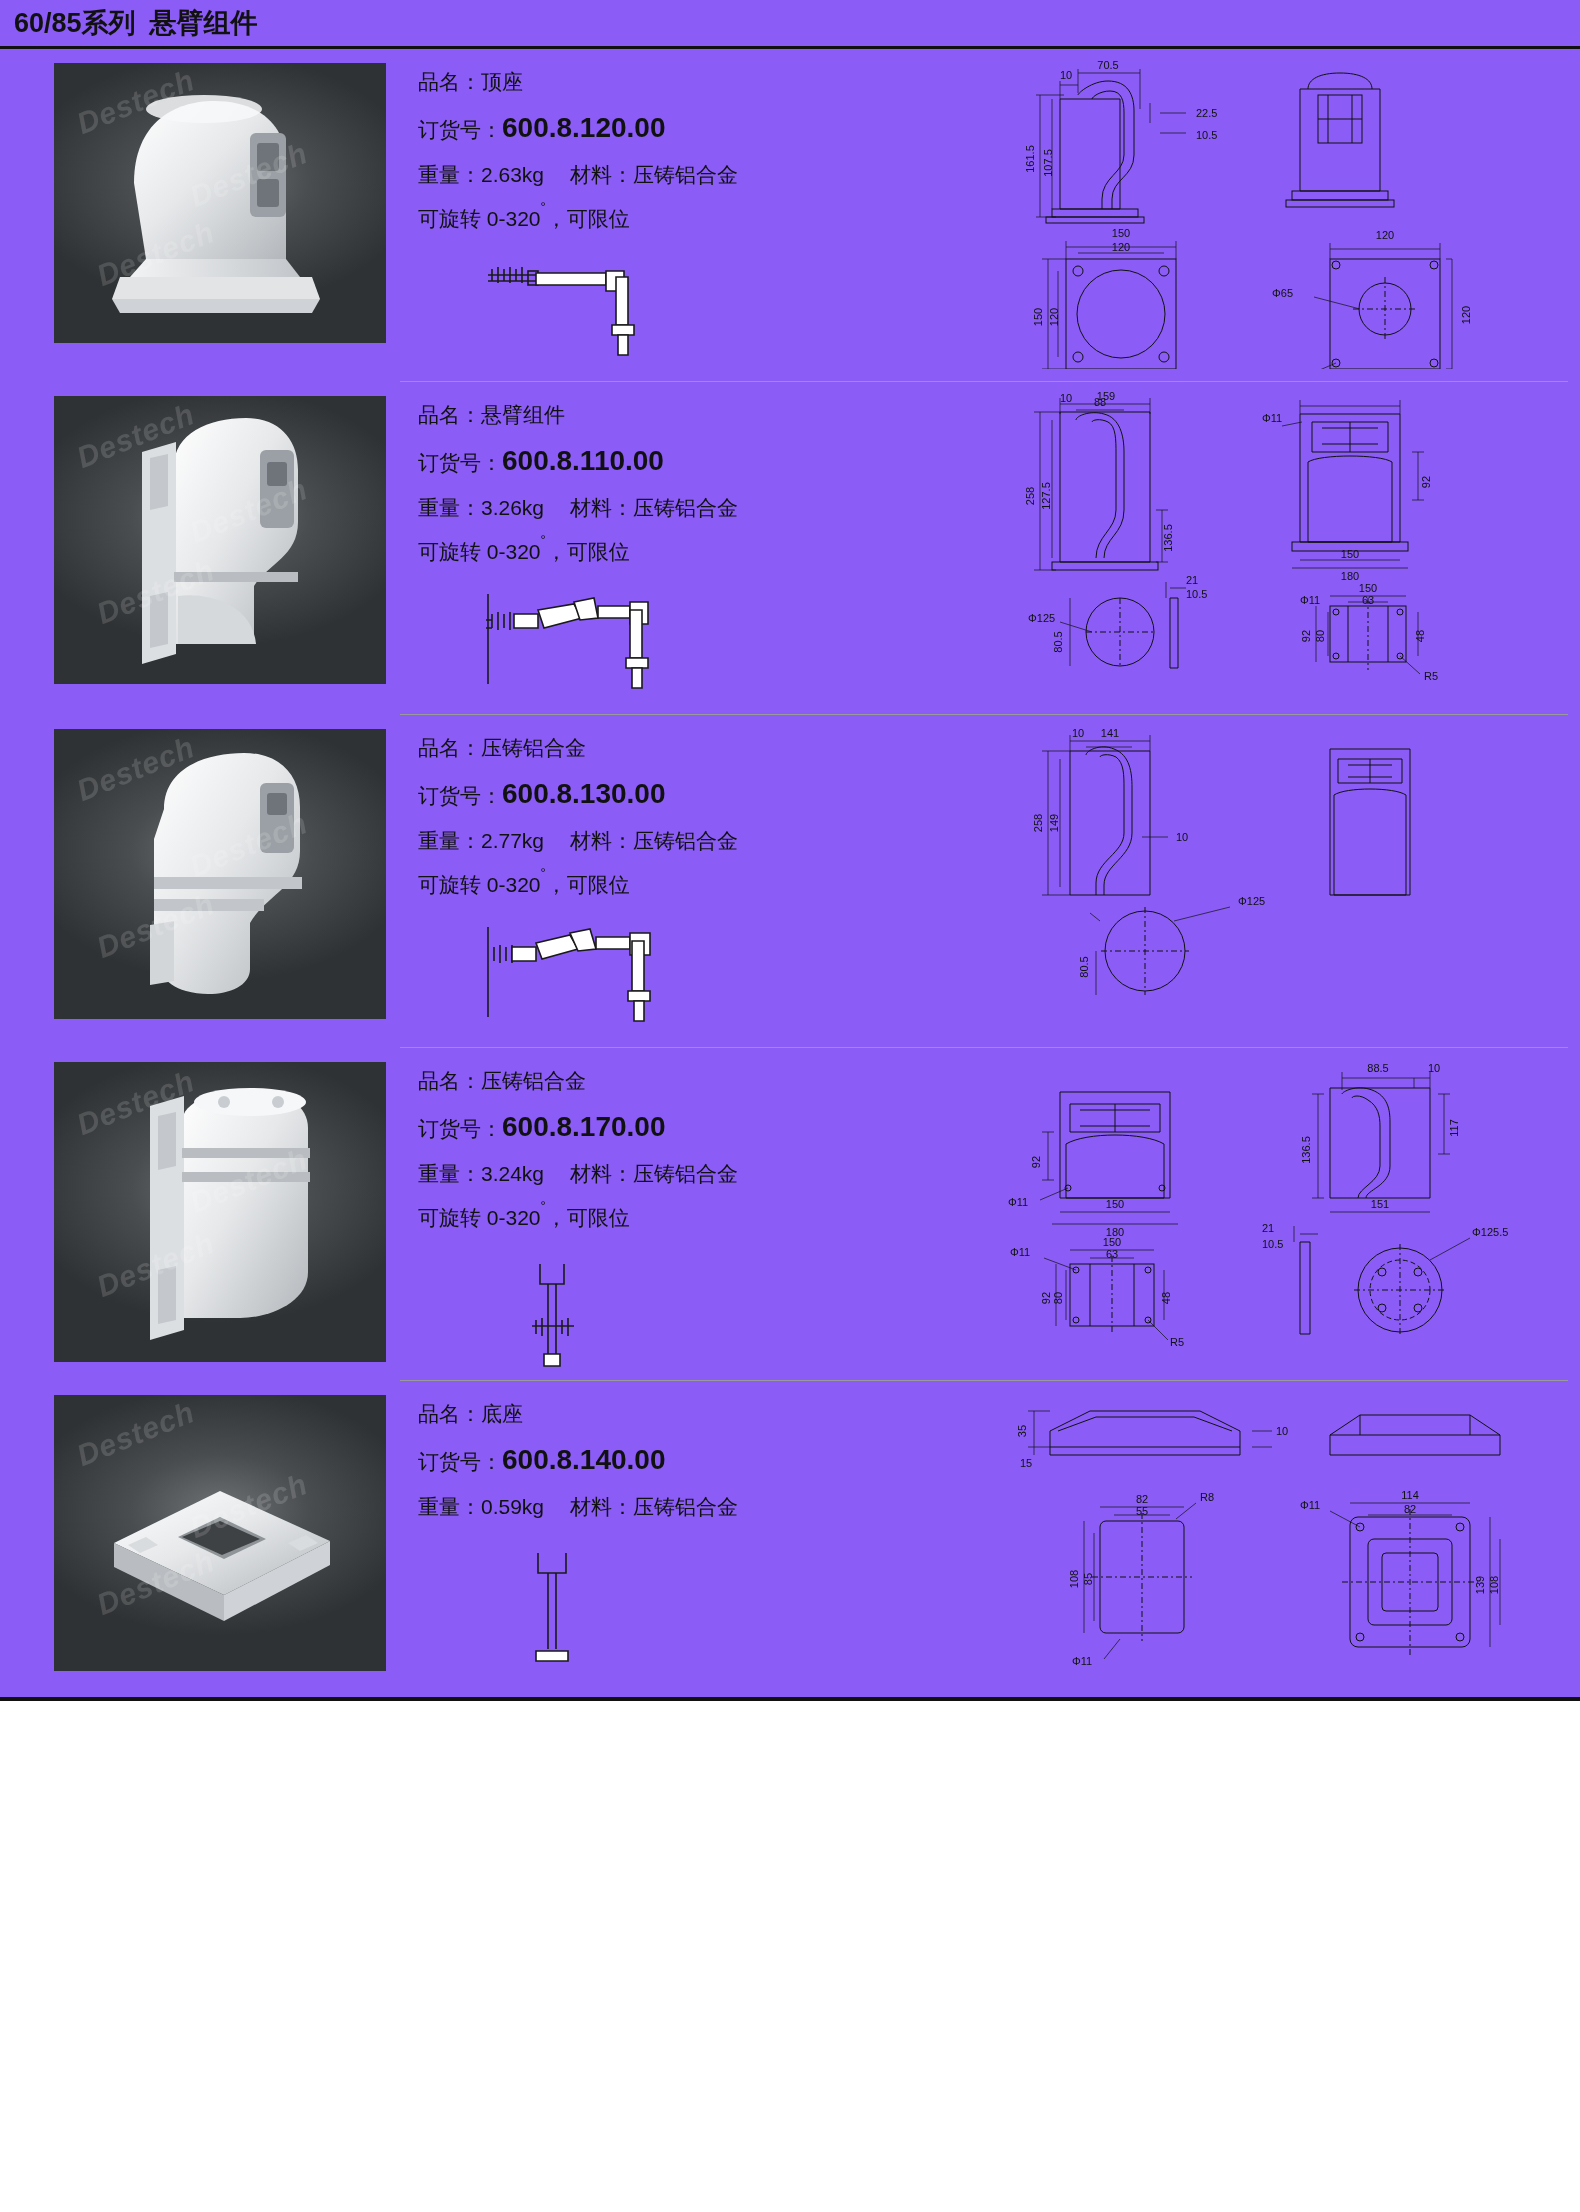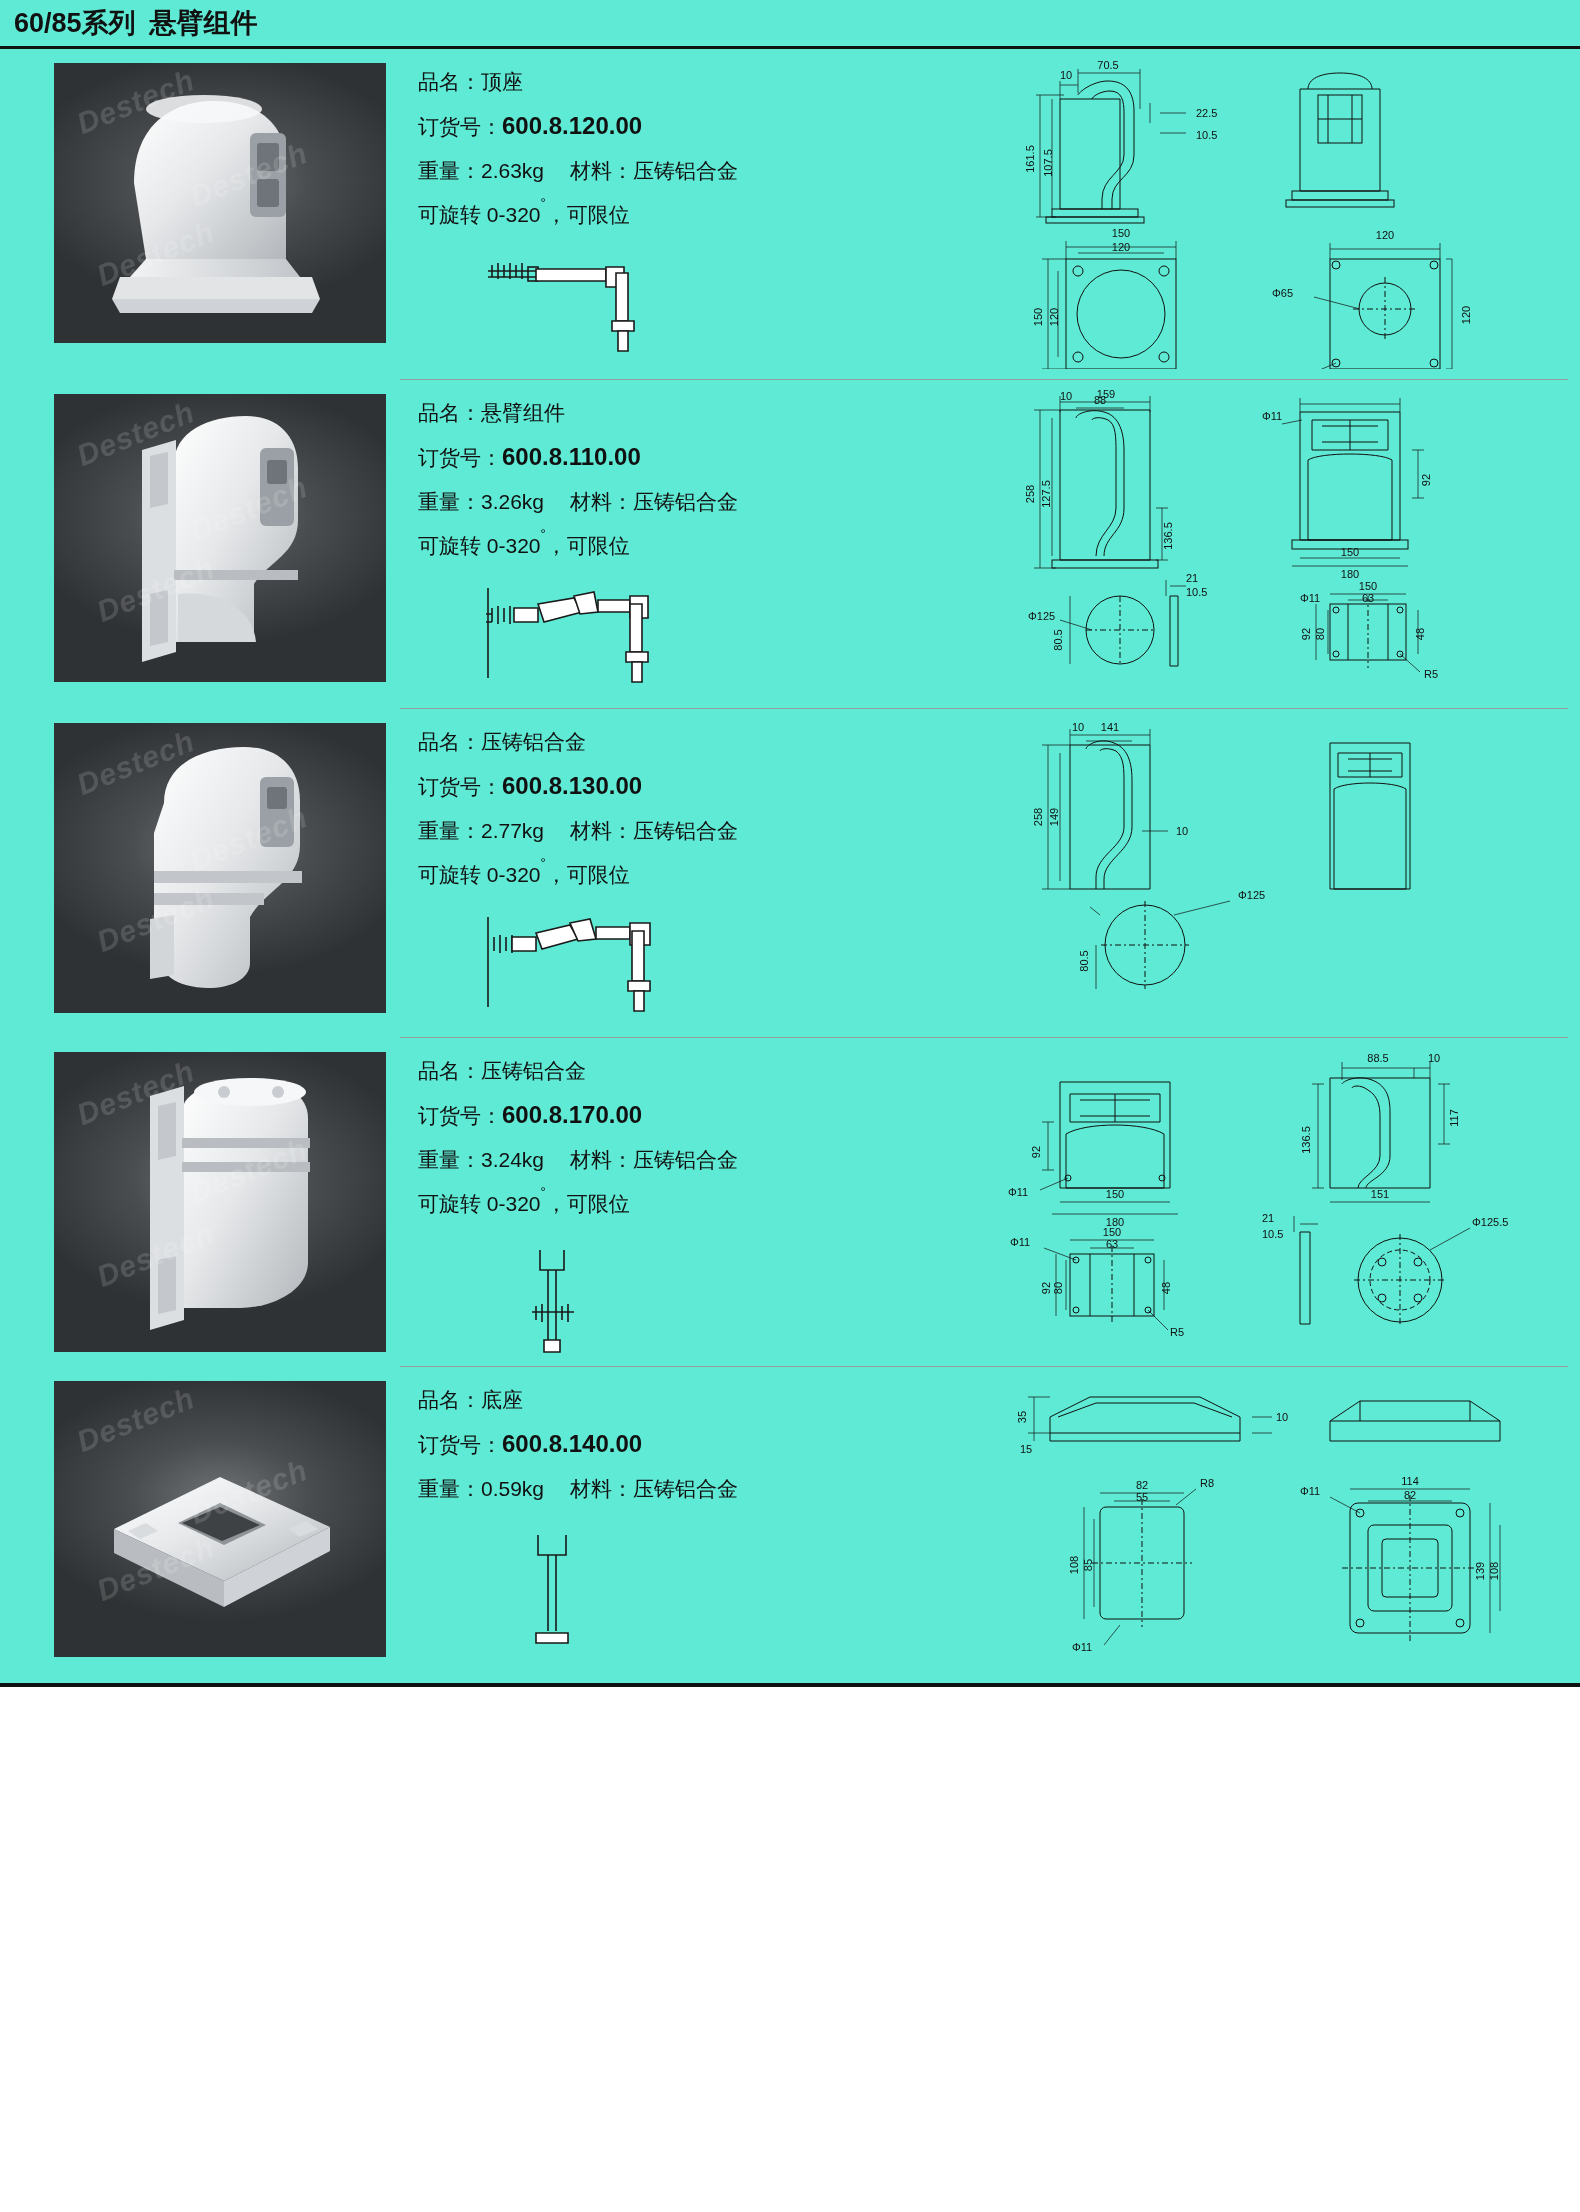--- a/index.html
+++ b/index.html
@@ -1,17 +1,17 @@
 <!DOCTYPE html>
 <html><head>
 <meta charset="utf-8">
 <style>
   html,body{margin:0;padding:0;background:#fff;}
   body{width:1580px;font-family:"Liberation Sans","DejaVu Sans",sans-serif;color:#111;}
-  .page{width:1580px;position:relative;background:#5eead4;}
+  .page{width:1580px;position:relative;background:#8b5cf6;}
 
   
   .header{height:46px;display:flex;align-items:center;padding:0 0 0 14px;
           border-bottom:3px solid #111;}
   .header-title{font-size:27px;font-weight:bold;letter-spacing:0px;white-space:nowrap;}
   .header-title .sep{display:inline-block;width:14px;}
 
   
   .row{display:flex;align-items:stretch;position:relative;}
   .photo-col{width:400px;flex:0 0 400px;padding:14px 0 14px 54px;box-sizing:border-box;}
@@ -25,21 +25,21 @@
       font-style:italic;transform:rotate(-22deg);white-space:nowrap;letter-spacing:1px;}
   .wm.a{left:6%;top:8%;}
   .wm.b{left:40%;top:34%;}
   .wm.c{left:12%;top:62%;}
 
   
   .text-col{width:600px;flex:0 0 600px;padding:22px 10px 10px 18px;box-sizing:border-box;}
   .spec{font-size:21px;line-height:1.0;margin:0 0 22px 0;white-space:nowrap;}
   .spec .lbl{}
   .spec .val{}
-  .spec.bold .val{font-weight:bold;font-size:24px;}
+  .spec.bold .val{font-weight:bold;font-size:28px;}
   .spec .gap{display:inline-block;width:26px;}
   .deg{position:relative;}
   .deg sup{font-size:13px;position:relative;top:-7px;}
 
   
   .pose{margin-top:16px;height:120px;position:relative;}
   .pose svg{position:absolute;left:60px;top:0;}
 
   
   .draw-col{flex:1 1 auto;padding:10px 12px 10px 0;box-sizing:border-box;position:relative;}

